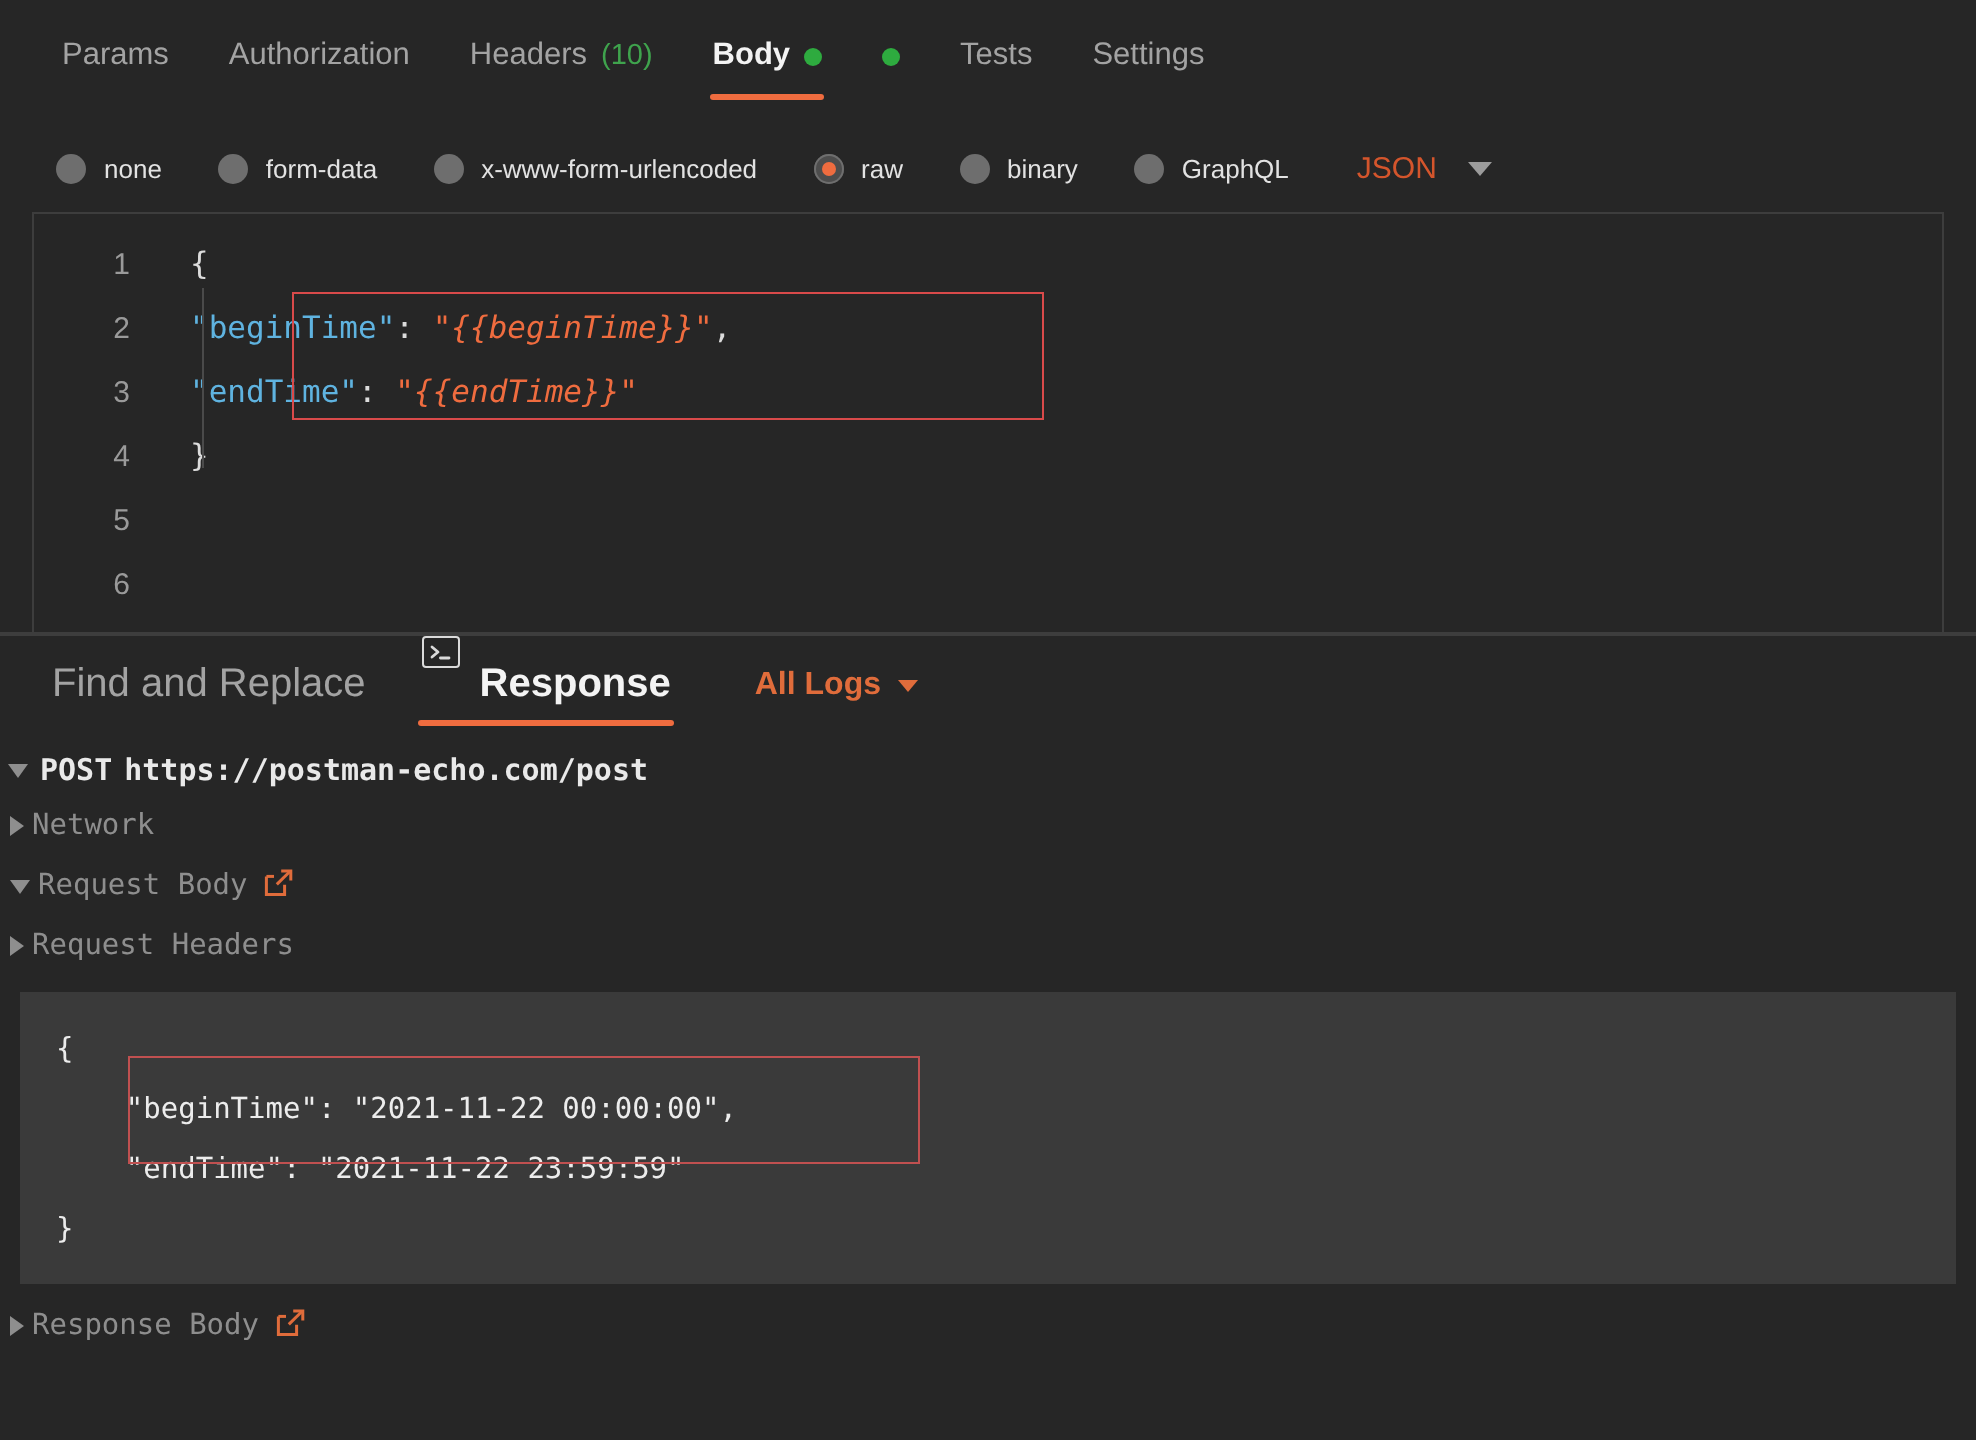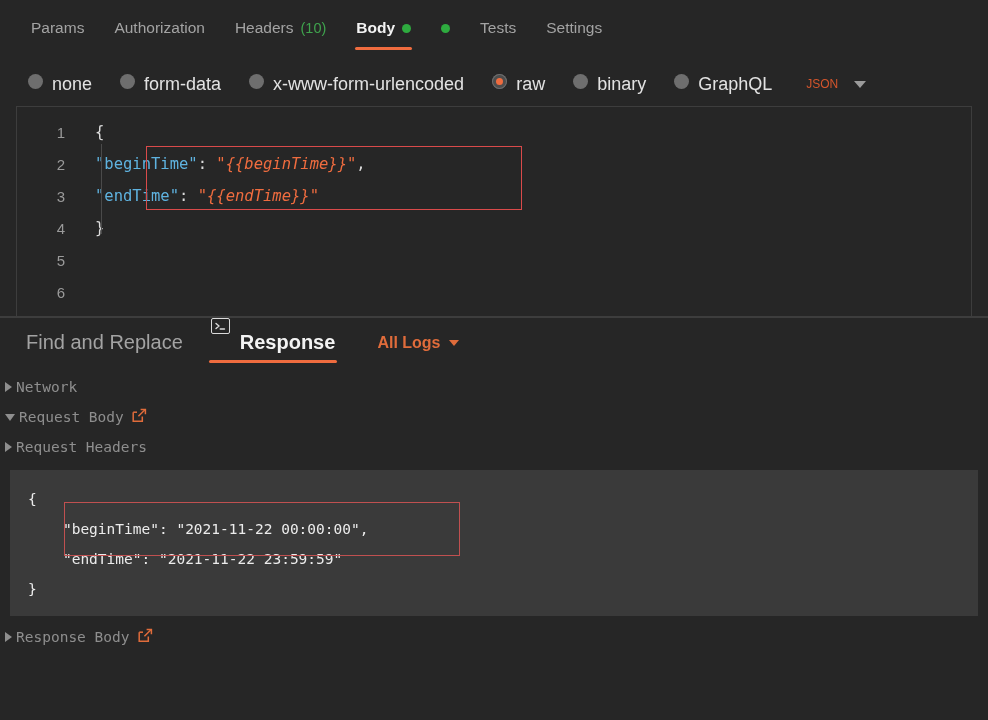--- a/index.html
+++ b/index.html
@@ -80,24 +80,24 @@
     height: 44px;
     flex: 0 0 44px;
     display: flex;
     align-items: center;
     padding: 0 0 0 28px;
     background: #262626;
     position: relative;
   }
   .mode-opt {
     display: flex;
-    align-items: flex-start;
+    align-items: flex-end;
     gap: 9px;
     margin-right: 28px;
-    font-size: 18px;
+    font-size: 13px;
     color: #e2e2e2;
     cursor: pointer;
     white-space: nowrap;
   }
   .radio {
     width: 15px;
     height: 15px;
     border-radius: 50%;
     background: #6e6e6e;
     flex: 0 0 15px;
@@ -115,21 +115,21 @@
     width: 7px;
     height: 7px;
     border-radius: 50%;
     background: #ef6c3f;
   }
   .json-sel {
     display: flex;
     align-items: center;
     gap: 16px;
     color: #d4552c;
-    font-size: 12px;
+    font-size: 15px;
     cursor: pointer;
     margin-left: 6px;
   }
   .caret-dn {
     width: 0; height: 0;
     border-left: 6px solid transparent;
     border-right: 6px solid transparent;
     border-top: 7px solid #9b9b9b;
   }
 
@@ -463,20 +463,25 @@
         <span class="underline"></span>
       </div>
       <div class="all-logs">
         <span>All Logs</span>
         <span class="caret-sm"></span>
       </div>
     </div>
 
     <div class="console-body">
 
+      <div class="log-head">
+        <span class="tri down"></span>
+        <span>POST</span>
+        <span>https://postman-echo.com/post</span>
+      </div>
 
       <div class="sec-row">
         <span class="tri right"></span>
         <span>Network</span>
       </div>
 
       <div class="sec-row">
         <span class="tri down"></span>
         <span>Request Body</span>
         <span class="ext-icon">

